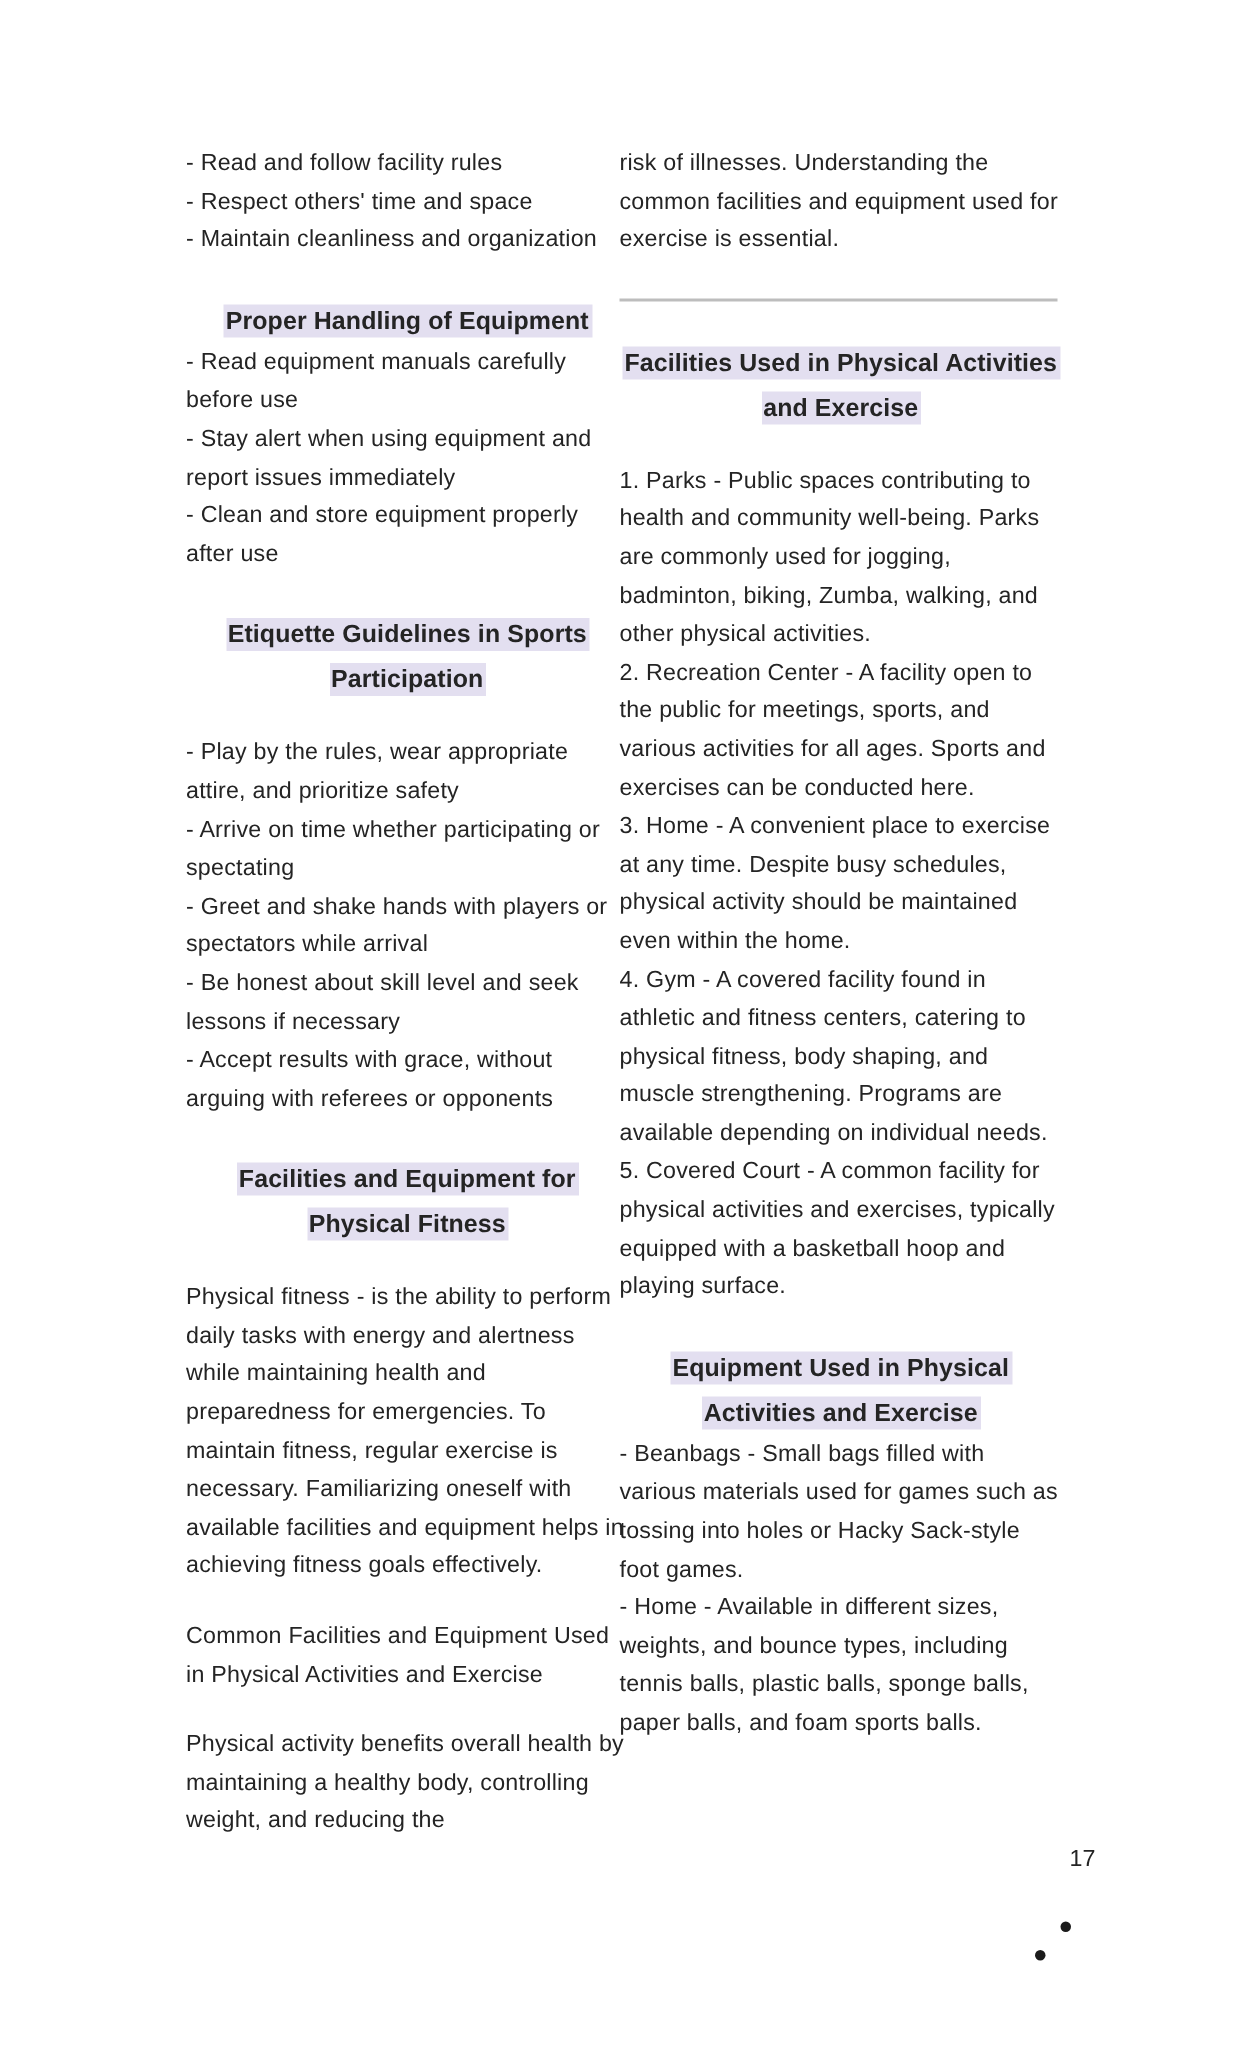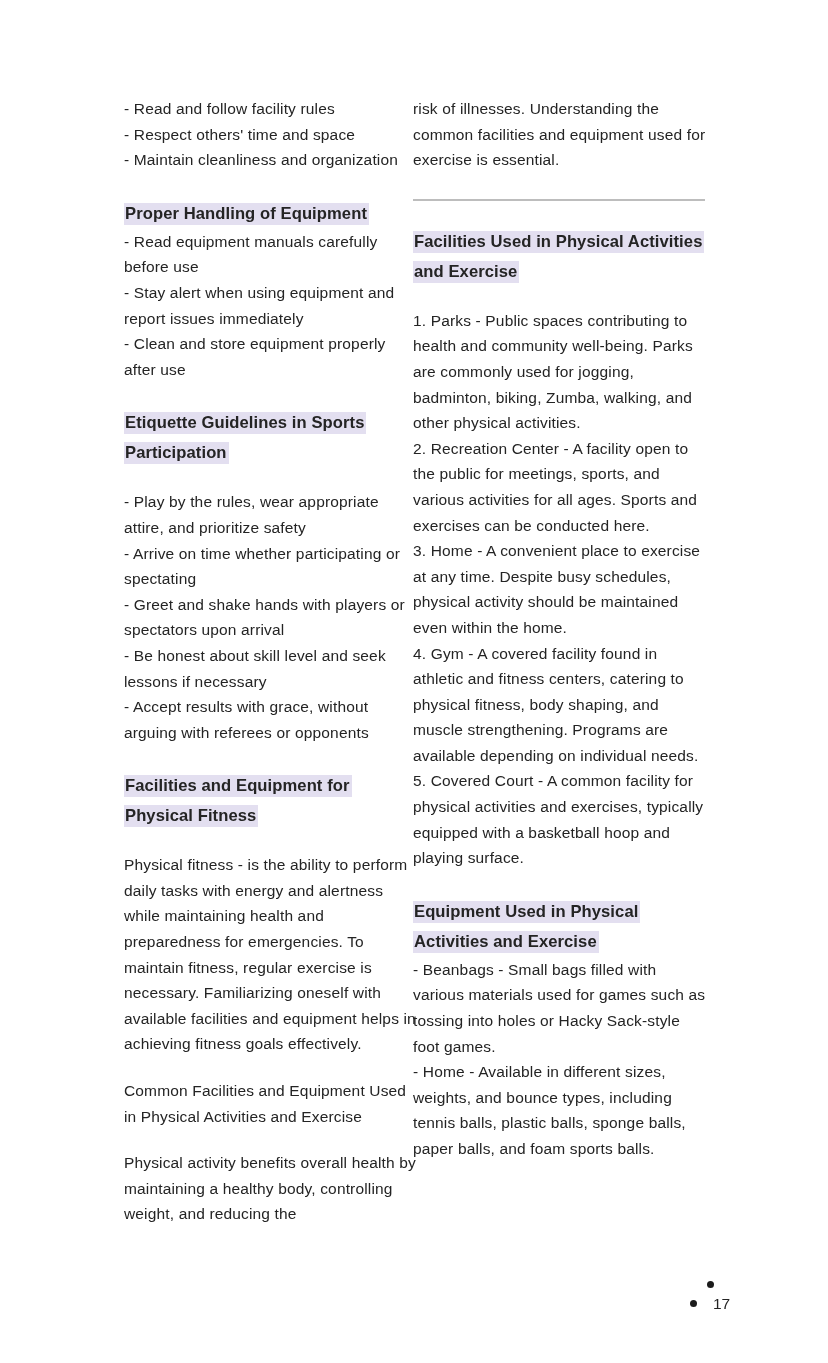--- a/index.html
+++ b/index.html
@@ -35,20 +35,21 @@
   }
   .spacer-lg { height: 26px; }
   .spacer-md { height: 21px; }
 
   .heading {
     margin: 0;
     font-size: 16.6px;
     line-height: 30px;
     font-weight: 700;
     letter-spacing: 0.005em;
+    text-align: center;
   }
   .heading .hl {
     background: #e3dff0;
     padding: 1px 2px 2px 1px;
     -webkit-box-decoration-break: clone;
     box-decoration-break: clone;
   }
   b, strong { font-weight: 400; }
 
   .rule {
@@ -64,21 +65,21 @@
     width: 7px;
     height: 7px;
     border-radius: 50%;
     background: #1b1b1b;
   }
   .dot-upper { left: 707px; top: 1281px; }
   .dot-lower { left: 690px; top: 1300px; }
   .page-number {
     position: absolute;
     left: 713px;
-    top: 1294px;
+    top: 1230px;
     font-size: 15.5px;
     line-height: 20px;
     color: #242424;
   }
 </style>
 </head>
 <body>
 
 <div class="page">
 
@@ -96,21 +97,21 @@
     <p class="block">- Clean and store equipment properly after use</p>
 
     <div class="spacer-lg"></div>
 
     <h2 class="heading"><span class="hl">Etiquette Guidelines in Sports Participation</span></h2>
 
     <div class="spacer-md"></div>
 
     <p class="block">- Play by the rules, wear appropriate attire, and prioritize safety</p>
     <p class="block">- Arrive on time whether participating or spectating</p>
-    <p class="block">- Greet and shake hands with players or spectators upon arrival</p>
+    <p class="block">- Greet and shake hands with players or spectators while arrival</p>
     <p class="block">- Be honest about skill level and seek lessons if necessary</p>
     <p class="block">- Accept results with grace, without arguing with referees or opponents</p>
 
     <div class="spacer-lg"></div>
 
     <h2 class="heading"><span class="hl">Facilities and Equipment for Physical Fitness</span></h2>
 
     <div class="spacer-md"></div>
 
     <p class="block"><b>Physical fitness - </b><span>is the ability to perform daily tasks with energy and alertness while maintaining health and preparedness for emergencies. To maintain fitness, regular exercise is necessary. Familiarizing oneself with available facilities and equipment helps in achieving fitness goals effectively.</span></p>

